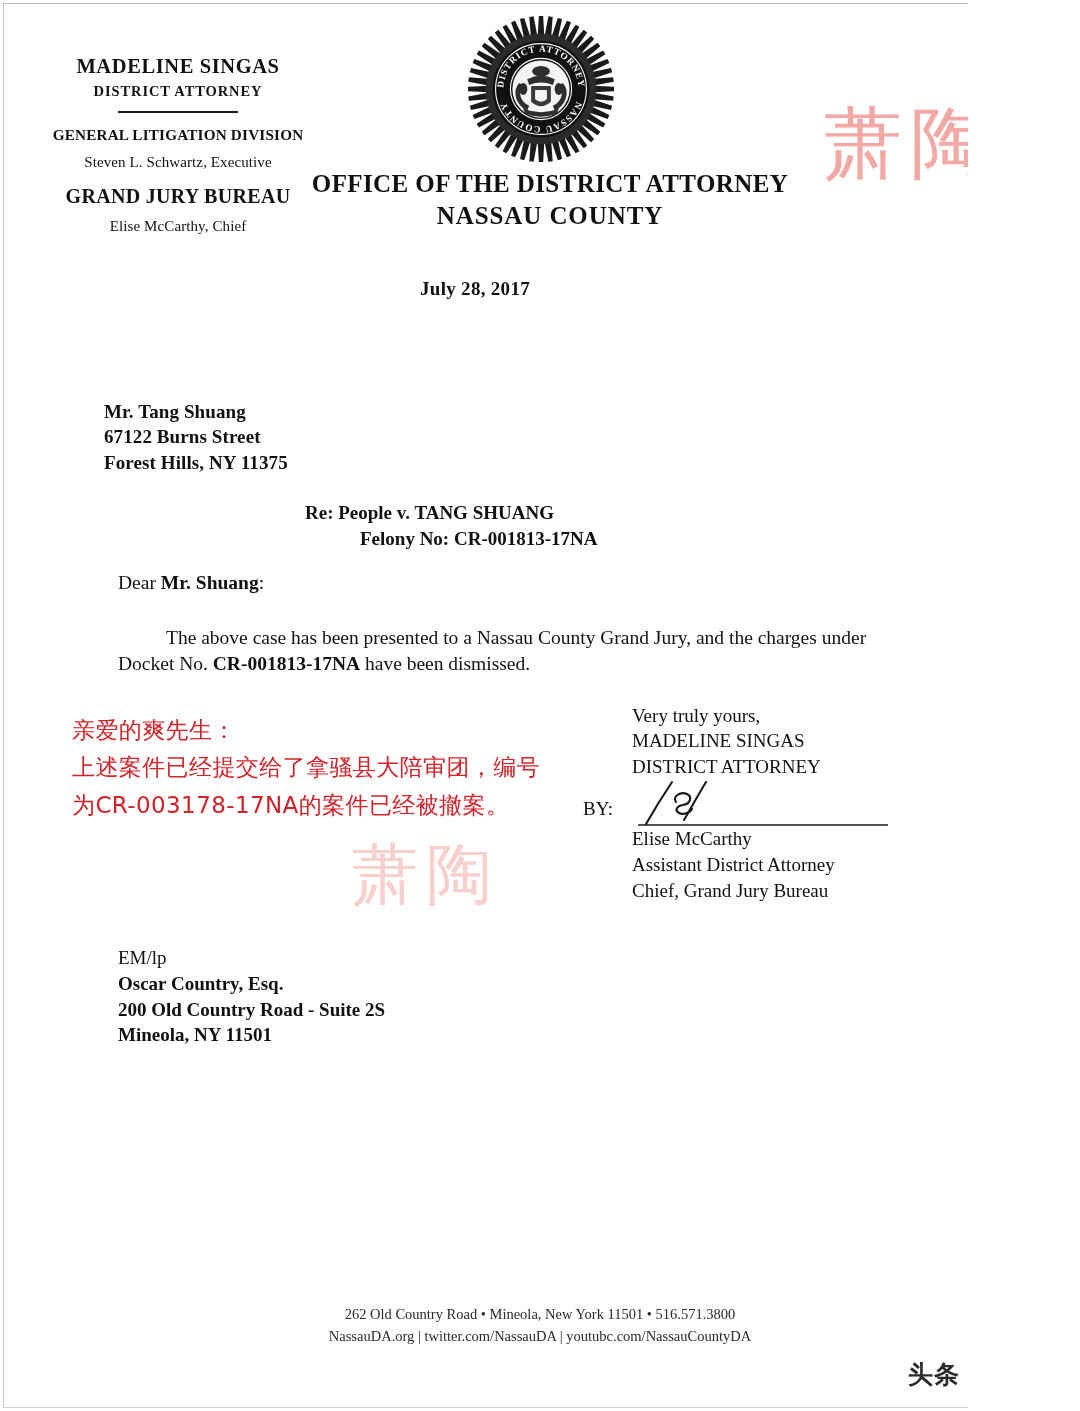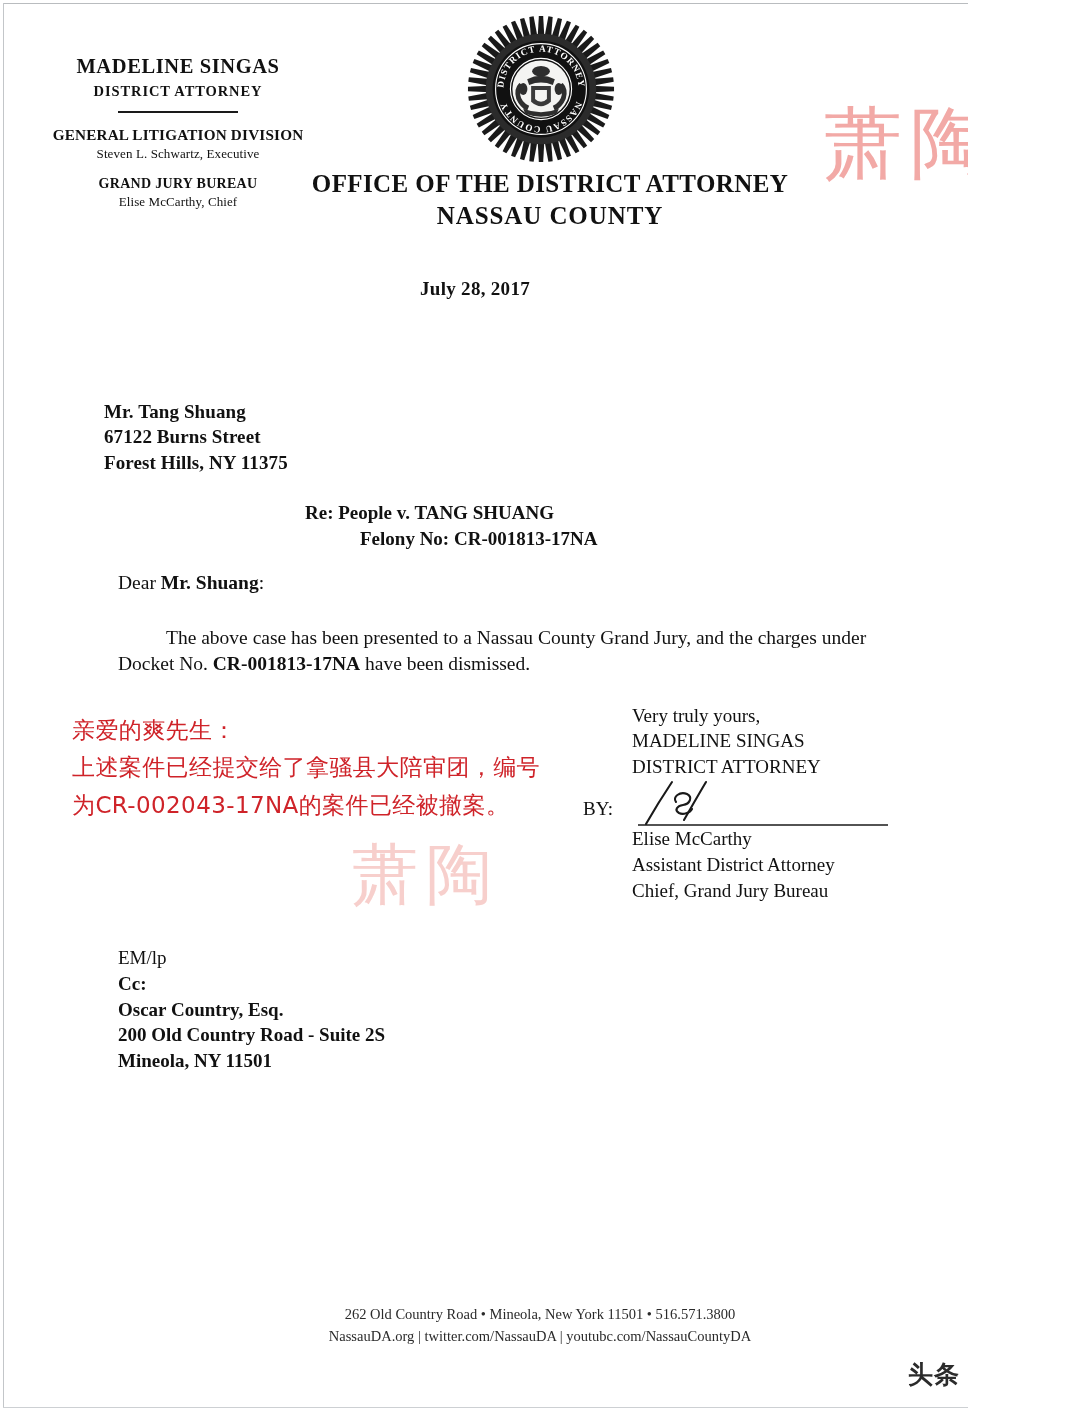--- a/index.html
+++ b/index.html
@@ -67,28 +67,28 @@
     background: #1a1a1a;
     margin: 11px auto 13px auto;
   }
   .lh-div {
     font-weight: bold;
     font-size: 15.2px;
     letter-spacing: 0.2px;
     white-space: nowrap;
   }
   .lh-sub {
-    font-size: 13px;
-    margin-top: 2px;
+    font-size: 15px;
+    margin-top: 10px;
     letter-spacing: 0.1px;
   }
   .lh-gap { height: 14px; }
   .lh-bureau {
     font-weight: bold;
-    font-size: 14px;
+    font-size: 20px;
     letter-spacing: 0.3px;
   }
 
   
   .seal-wrap {
     position: absolute;
     left: 462px;
     top: 14px;
     width: 158px;
     height: 152px;
@@ -400,21 +400,21 @@
     <span>Dear </span><b>Mr. Shuang</b><span>:</span>
   </div>
 
   <div class="body-para">
     <span>The above case has been presented to a Nassau County Grand Jury, and the charges under Docket No. </span><b>CR-001813-17NA</b><span> have been dismissed.</span>
   </div>
 
   <div class="cn-note">
     <div>亲爱的爽先生：</div>
     <div>上述案件已经提交给了拿骚县大陪审团，编号</div>
-    <div>为CR-002043-17NA的案件已经被撤案。</div>
+    <div>为CR-003178-17NA的案件已经被撤案。</div>
   </div>
 
   <div class="closing">
     <div>Very truly yours,</div>
     <div>MADELINE SINGAS</div>
     <div>DISTRICT ATTORNEY</div>
   </div>
 
   <div class="by-label">BY:</div>
 
@@ -430,21 +430,20 @@
   </div>
 
   <div class="sig-names">
     <div>Elise McCarthy</div>
     <div>Assistant District Attorney</div>
     <div>Chief, Grand Jury Bureau</div>
   </div>
 
   <div class="cc-block">
     <div class="plain">EM/lp</div>
-    <div class="bold">Cc:</div>
     <div class="bold">Oscar Country, Esq.</div>
     <div class="bold">200 Old Country Road - Suite 2S</div>
     <div class="bold">Mineola, NY 11501</div>
   </div>
 
   <div class="wm wm-mid">萧陶</div>
   <div class="wm wm-top">萧陶</div>
 
   <div class="footer">
     <div>262 Old Country Road • Mineola, New York 11501 • 516.571.3800</div>

